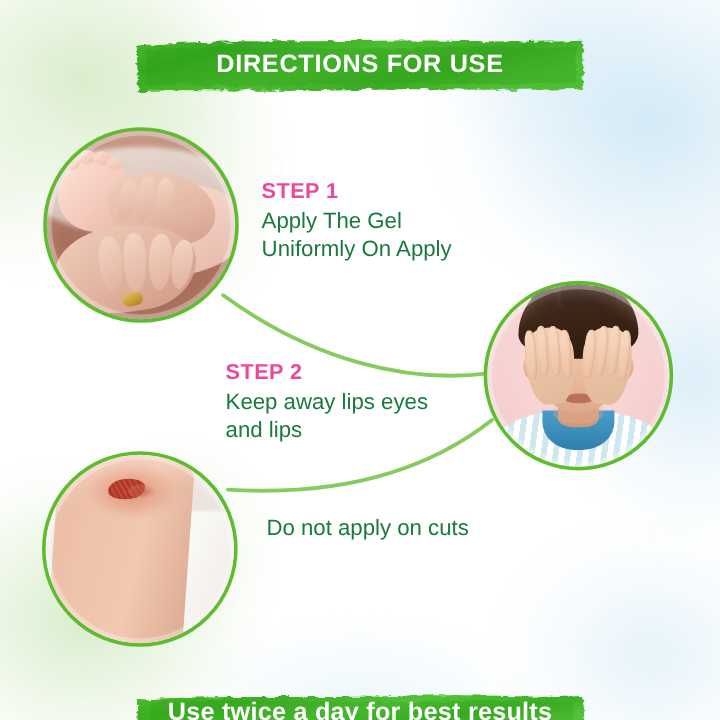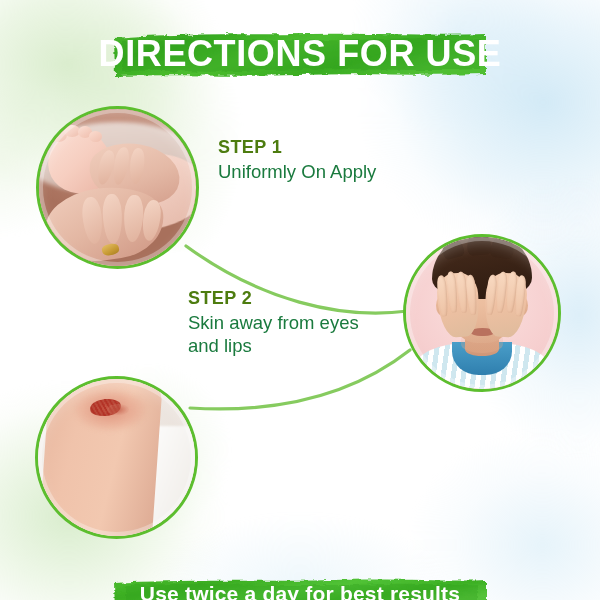--- a/index.html
+++ b/index.html
@@ -93,21 +93,21 @@
     color: #ffffff;
     text-align: center;
     white-space: nowrap;
     z-index: 2;
   }
   #title-banner {
     left: 112px; top: 29px;
     width: 376px; height: 50px;
   }
   #title-banner .label {
-    font-size: 36px;
+    font-size: 21px;
     font-weight: bold;
     letter-spacing: 0.6px;
   }
   #footer-banner {
     left: 112px; top: 550px;
     width: 376px; height: 36px; margin-top: 26px;
   }
   #footer-banner .label {
     font-size: 21px;
     font-weight: bold;
@@ -301,25 +301,25 @@
     background: linear-gradient(110deg, #ffffff 0%, #f2efeb 70%, #e6e0da 100%);
     border-radius: 34% 14% 20% 36% / 30% 20% 24% 30%;
     filter: blur(1.2px);
   }
 
   
   .step {
     position: absolute;
   }
   .step-title {
-    color: #4d7c0f;
+    color: #ec4899;
     font-size: 18px;
     font-weight: bold;
     letter-spacing: 0.4px;
-    margin: 4px 0 2px 0;
+    margin: 16px 0 2px 0;
     line-height: 1.15;
   }
   .step-line {
     color: #1a7a3e;
     font-size: 18.5px;
     line-height: 1.28;
     margin: 0;
     white-space: nowrap;
   }
   #step-1 { left: 218px; top: 133px; }
@@ -389,20 +389,21 @@
       <div class="p1-finger" style="left:41%; top:54%; width:12%; height:32%; transform:rotate(-2deg);"></div>
       <div class="p1-finger" style="left:54%; top:55%; width:12%; height:30%; transform:rotate(3deg);"></div>
       <div class="p1-finger" style="left:66%; top:58%; width:11%; height:26%; transform:rotate(8deg);"></div>
       <div class="p1-ring"></div>
     </div>
     <div class="glass"></div>
   </div>
 
   <div class="step" id="step-1">
     <p class="step-title">STEP 1</p>
+    <p class="step-line">Apply The Gel</p>
     <p class="step-line">Uniformly On Apply</p>
   </div>
 
   <div class="photo-circle" id="circle-2">
     <div class="photo-inner">
       <div class="p2-bg"></div>
       <div class="p2-shirt"></div>
       <div class="p2-collar"></div>
       <div class="p2-neck"></div>
       <div class="p2-face"></div>
@@ -425,37 +426,38 @@
         <div class="p2-fgr" style="left:27%; top:-1%;"></div>
         <div class="p2-fgr" style="left:51%; top:-3%;"></div>
         <div class="p2-fgr" style="left:74%;"></div>
       </div>
     </div>
     <div class="glass"></div>
   </div>
 
   <div class="step" id="step-2">
     <p class="step-title">STEP 2</p>
-    <p class="step-line">Skin away from eyes</p>
+    <p class="step-line">Keep away lips eyes</p>
     <p class="step-line">and lips</p>
   </div>
 
   <div class="photo-circle" id="circle-3">
     <div class="photo-inner">
       <div class="p3-bg"></div>
       <div class="p3-bg-white"></div>
       <div class="p3-limb"></div>
       <div class="p3-flush"></div>
       <div class="p3-graze"></div>
       <div class="p3-graze2"></div>
     </div>
     <div class="glass"></div>
   </div>
 
   <div class="step" id="step-3">
+    <p class="step-line">Do not apply on cuts</p>
   </div>
 
   <div class="banner" id="footer-banner">
     <svg class="brush" viewBox="0 0 376 36" preserveAspectRatio="none">
       <defs>
         <linearGradient id="fbg" x1="0" y1="0" x2="1" y2="0.5">
           <stop offset="0%" stop-color="#4cbd2f"></stop>
           <stop offset="25%" stop-color="#3aad21"></stop>
           <stop offset="55%" stop-color="#51c236"></stop>
           <stop offset="80%" stop-color="#3cb024"></stop>

